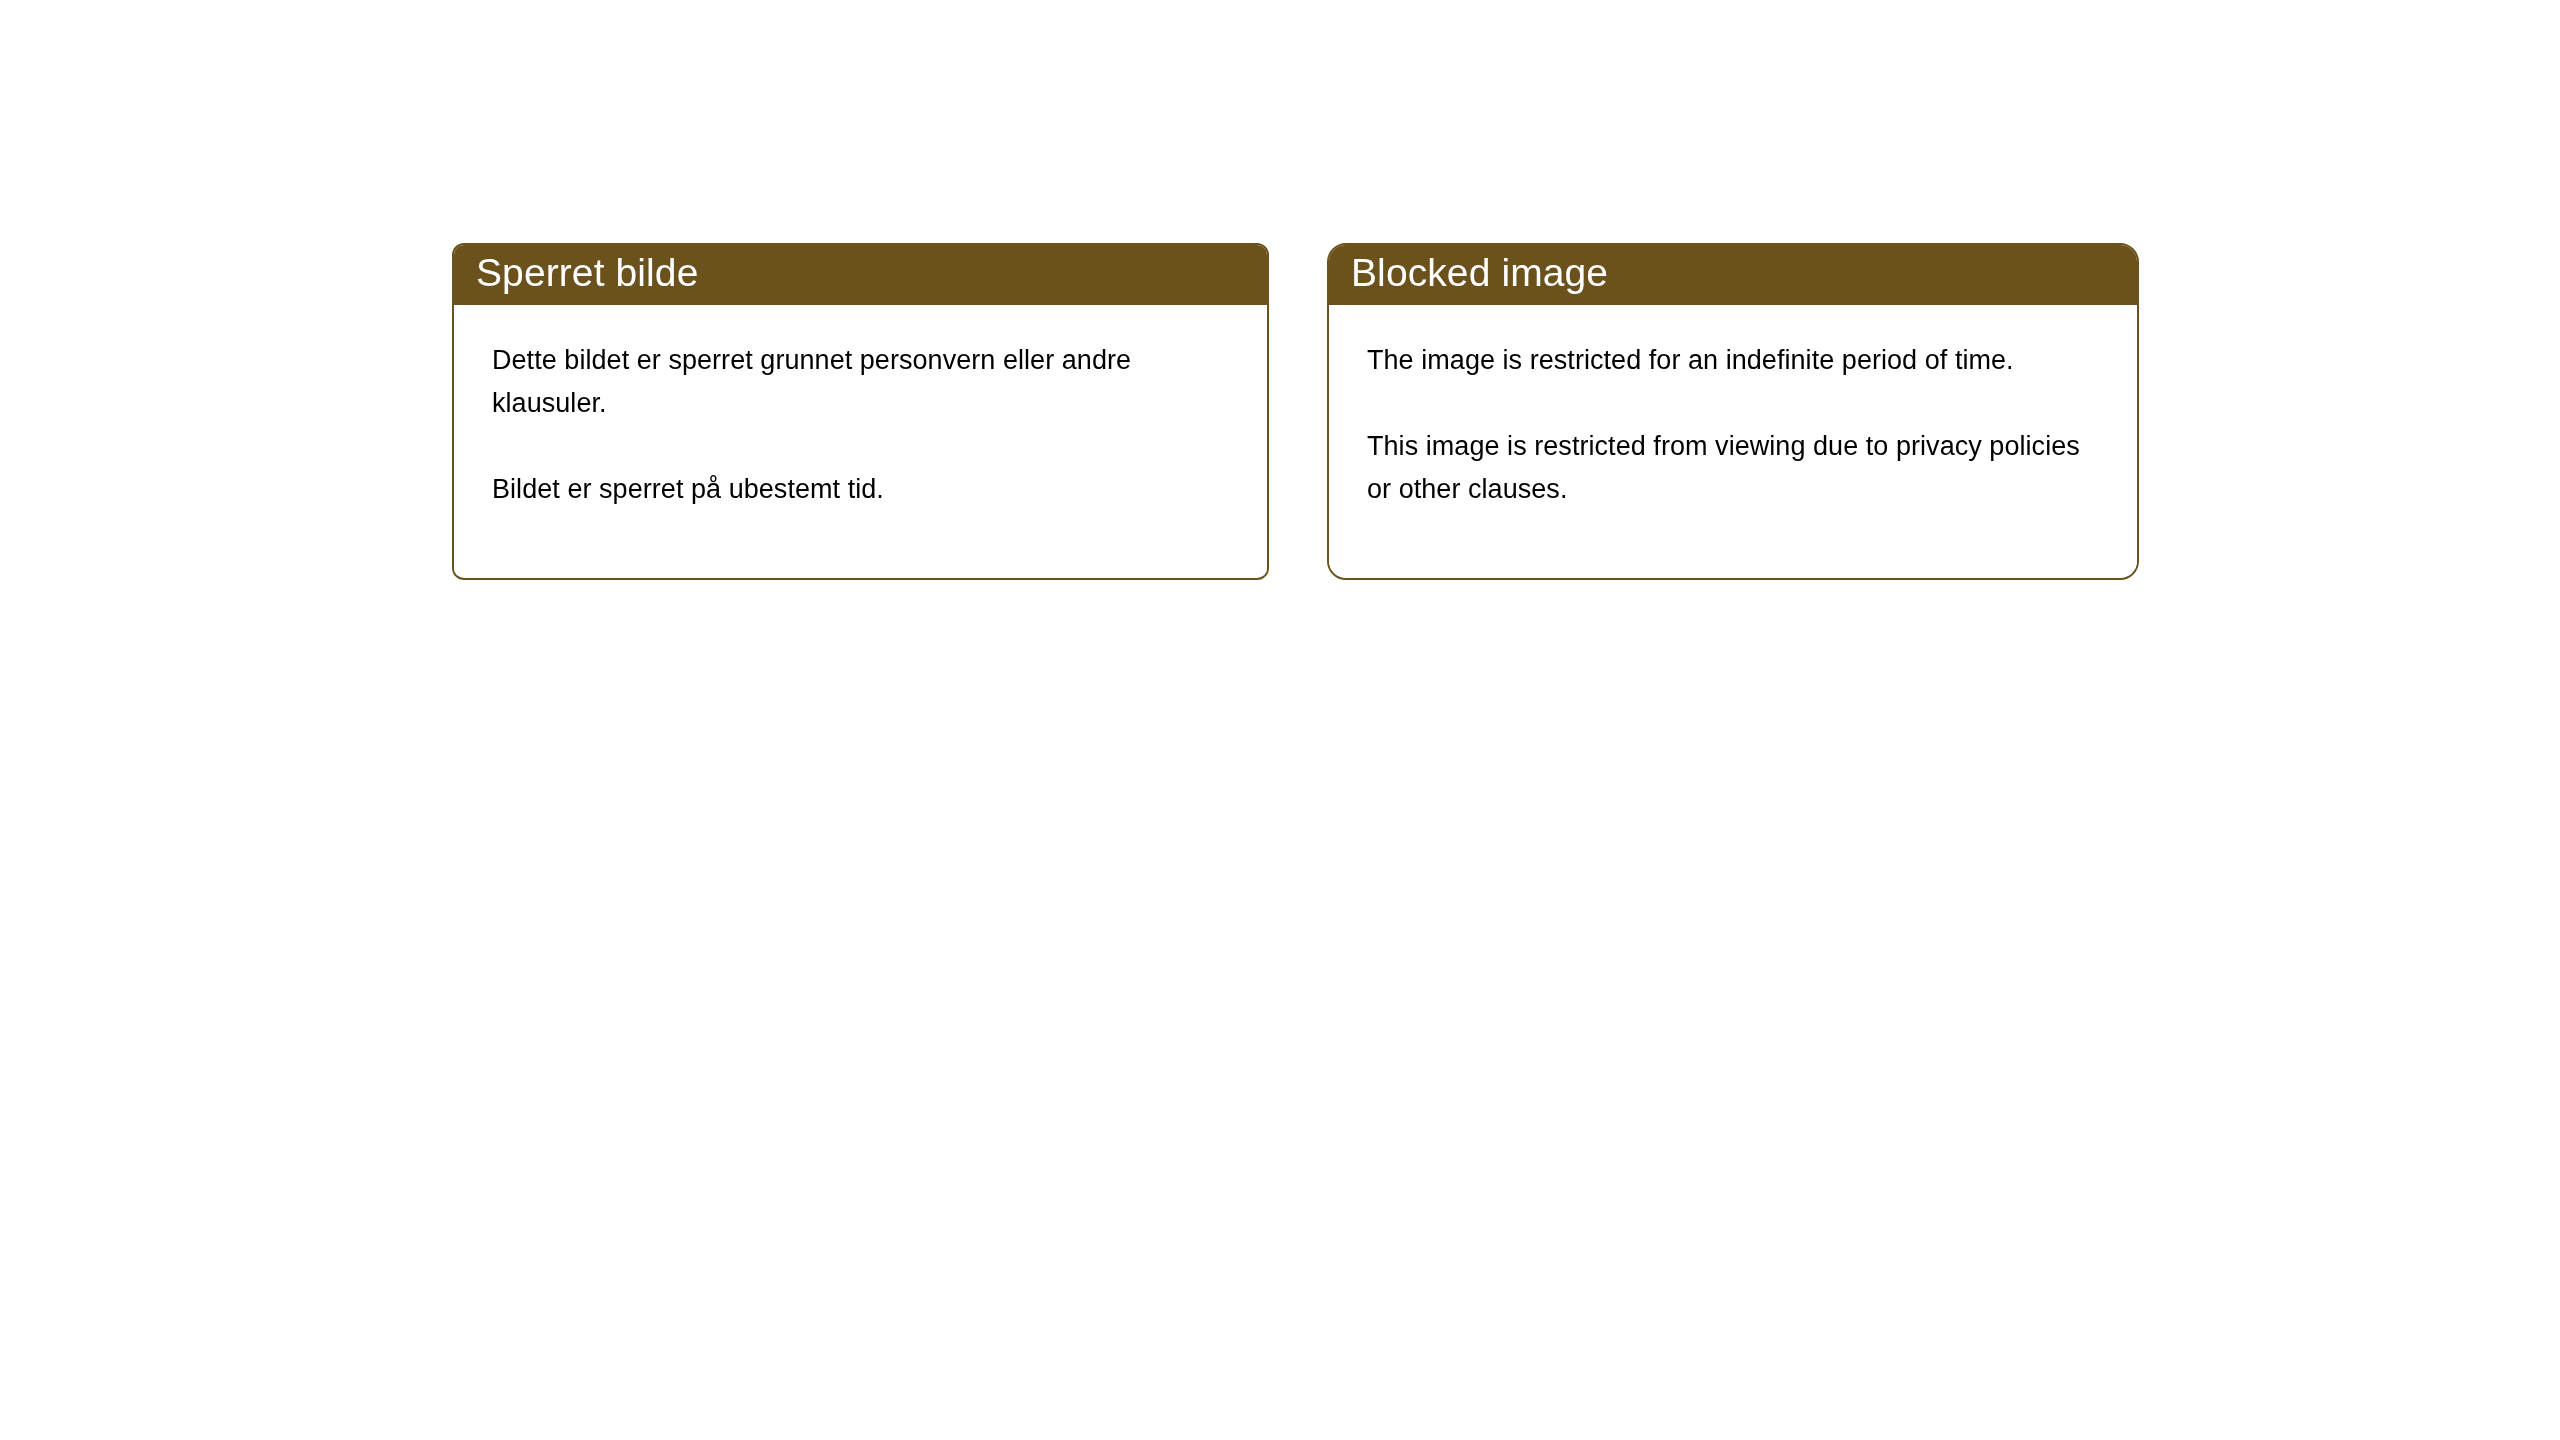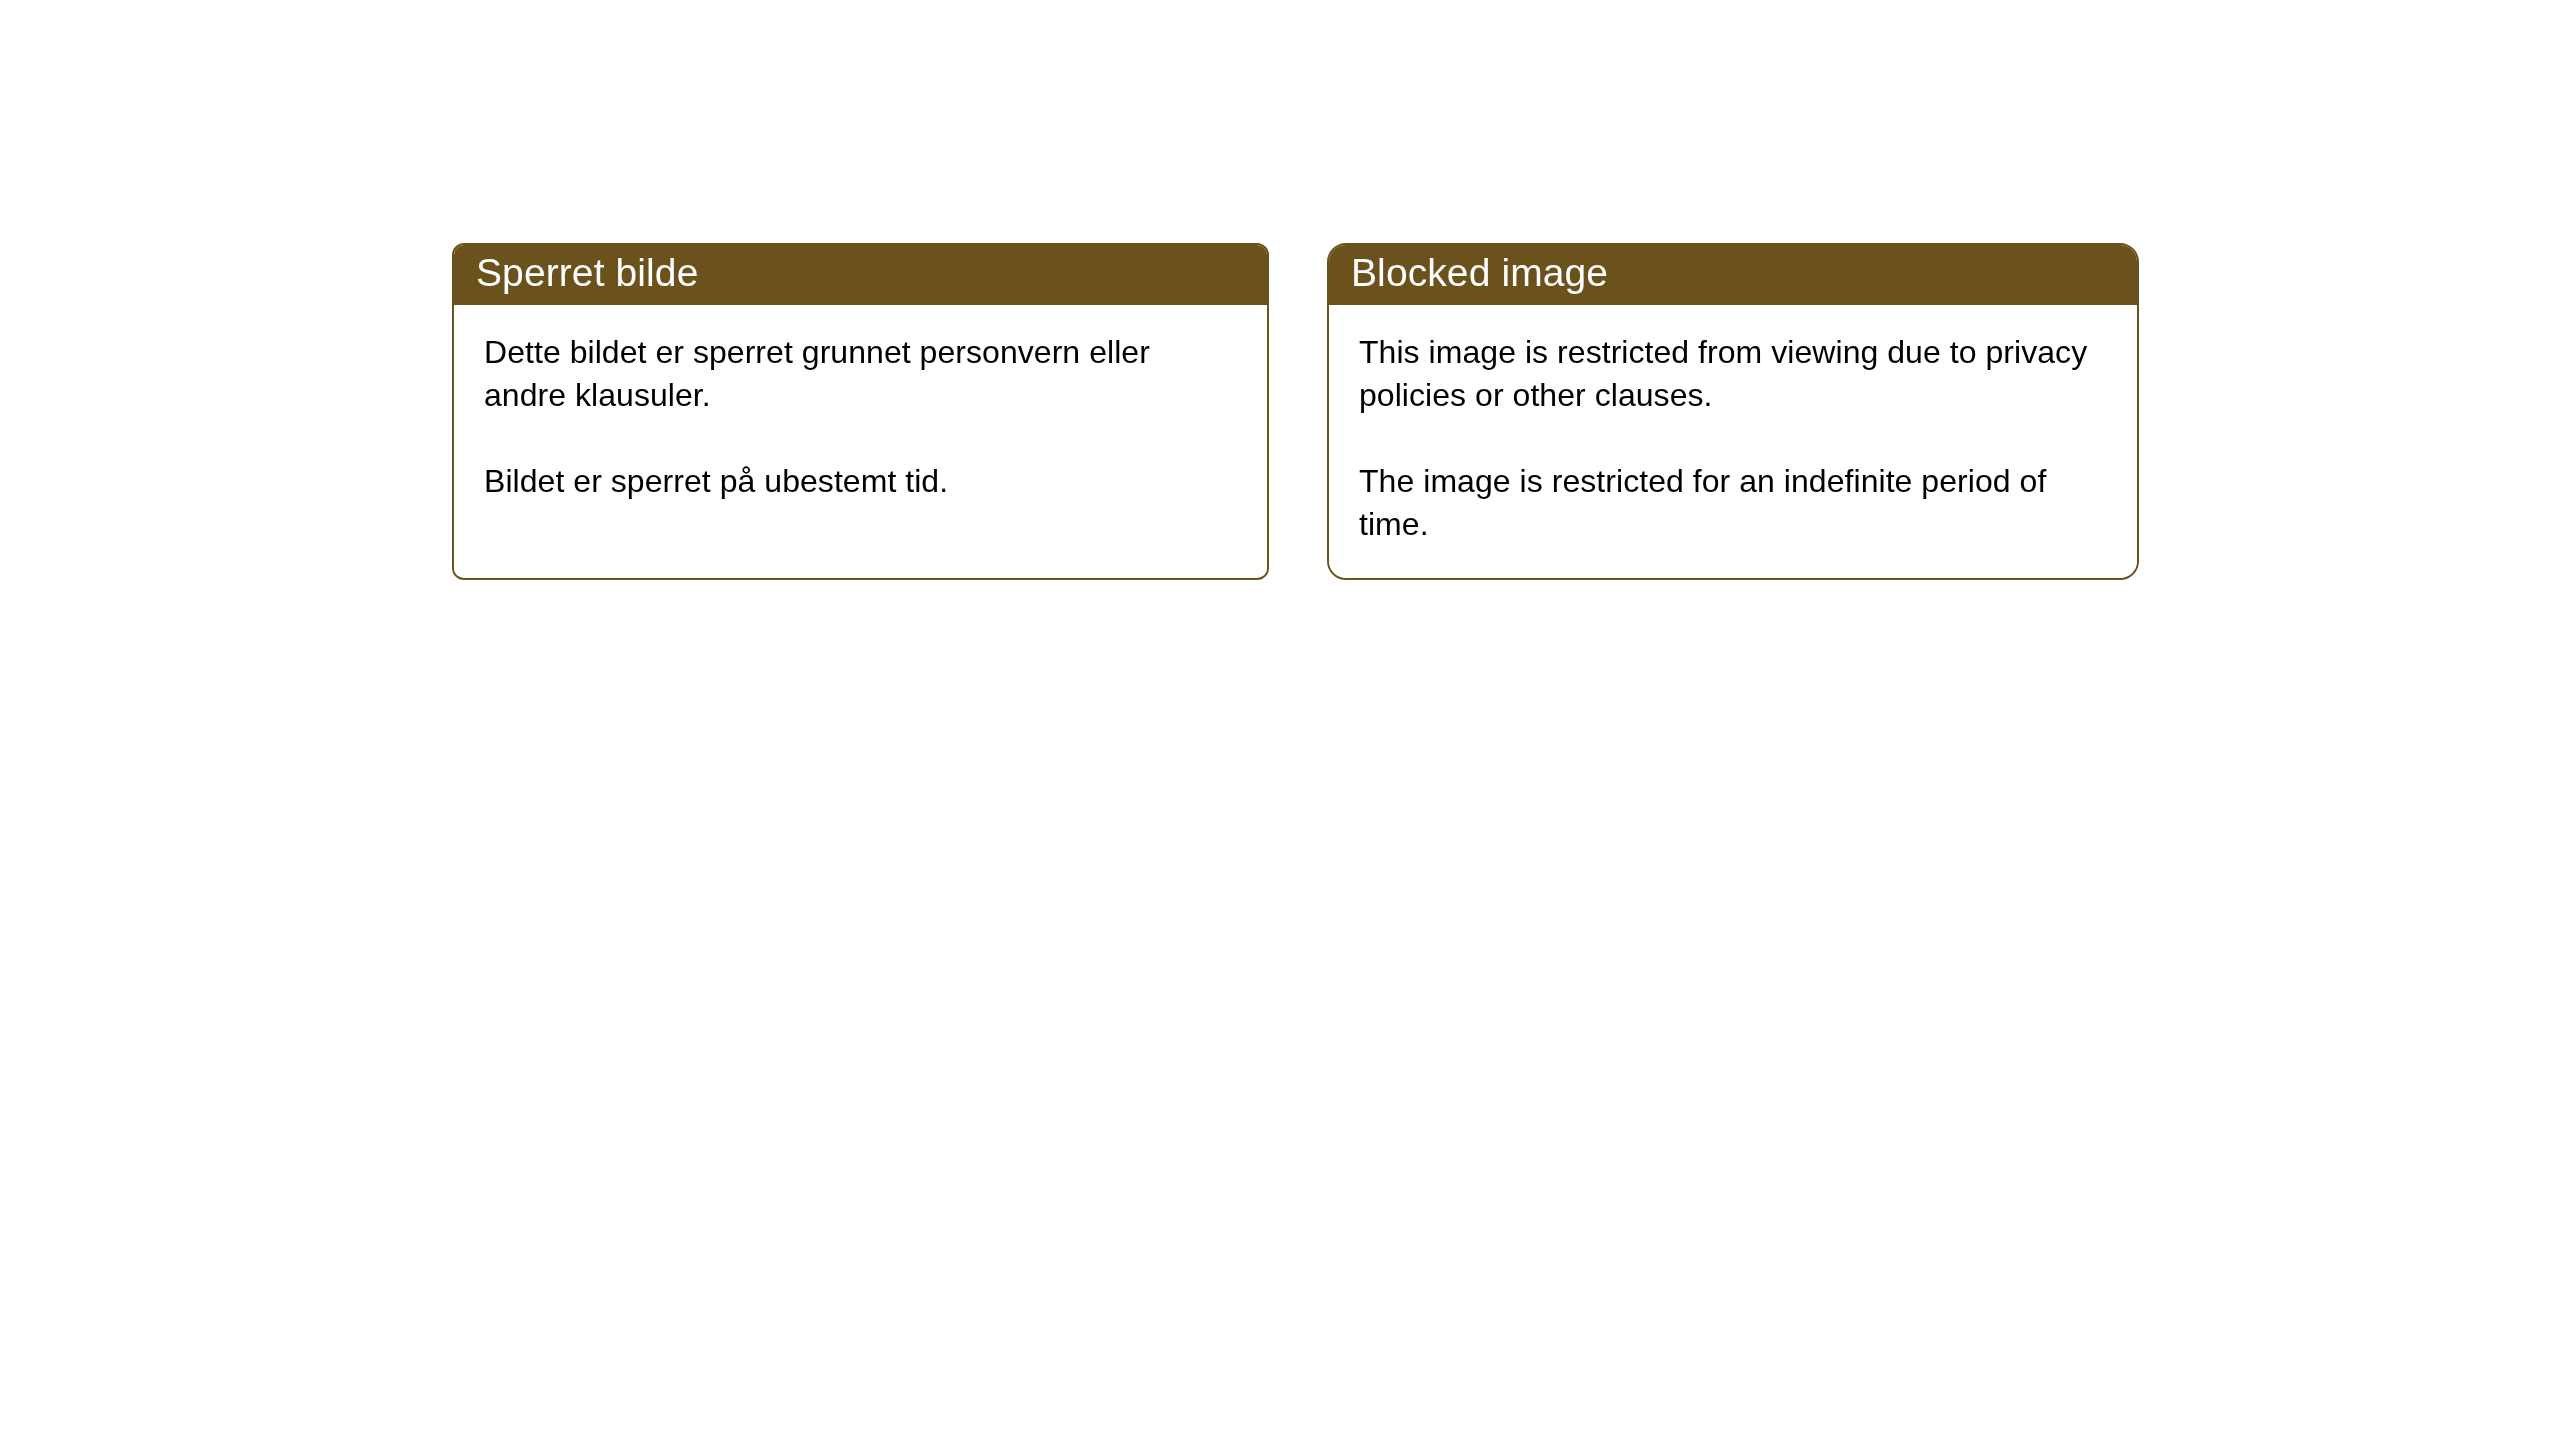--- a/index.html
+++ b/index.html
@@ -73,23 +73,23 @@
 
   
   .card-body {
     box-sizing: border-box;
     padding: 22px 26px 0 26px;
     background: #ffffff;
     height: calc(100% - 62px);
   }
 
   .card-paragraph {
-    margin: 4px;
+    margin: 12px;
     color: #000000;
-    font-size: 32px;
+    font-size: 27px;
     line-height: 43px;
     font-weight: 400;
     letter-spacing: 0.05px;
   }
 
   .card-paragraph + .card-paragraph {
     margin-top: 43px;
   }
 </style>
 </head>
@@ -110,19 +110,19 @@
 
   </section>
 
   <section class="notice-card right">
 
     <div class="card-header">
       <h1 class="card-title">Blocked image</h1>
     </div>
 
     <div class="card-body">
+      <p class="card-paragraph">The image is restricted for an indefinite period of time.</p>
       <p class="card-paragraph">This image is restricted from viewing due to privacy policies or other clauses.</p>
-      <p class="card-paragraph">The image is restricted for an indefinite period of time.</p>
     </div>
 
   </section>
 
 </div>
 
 </body></html>

